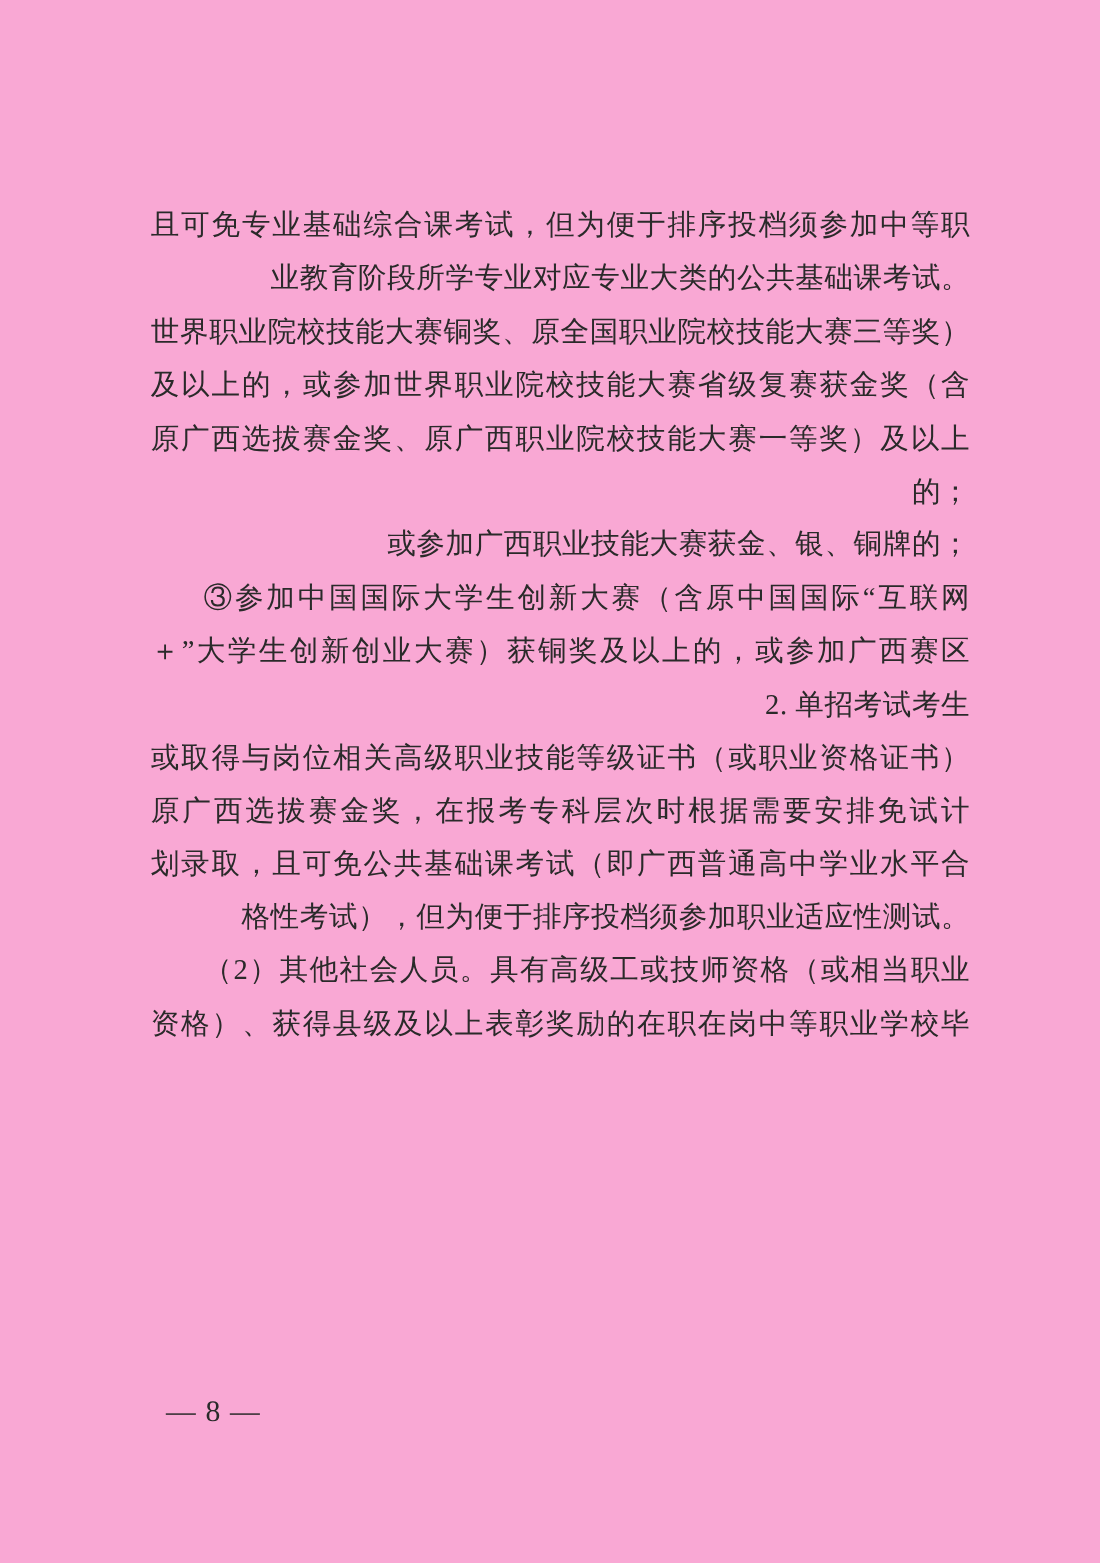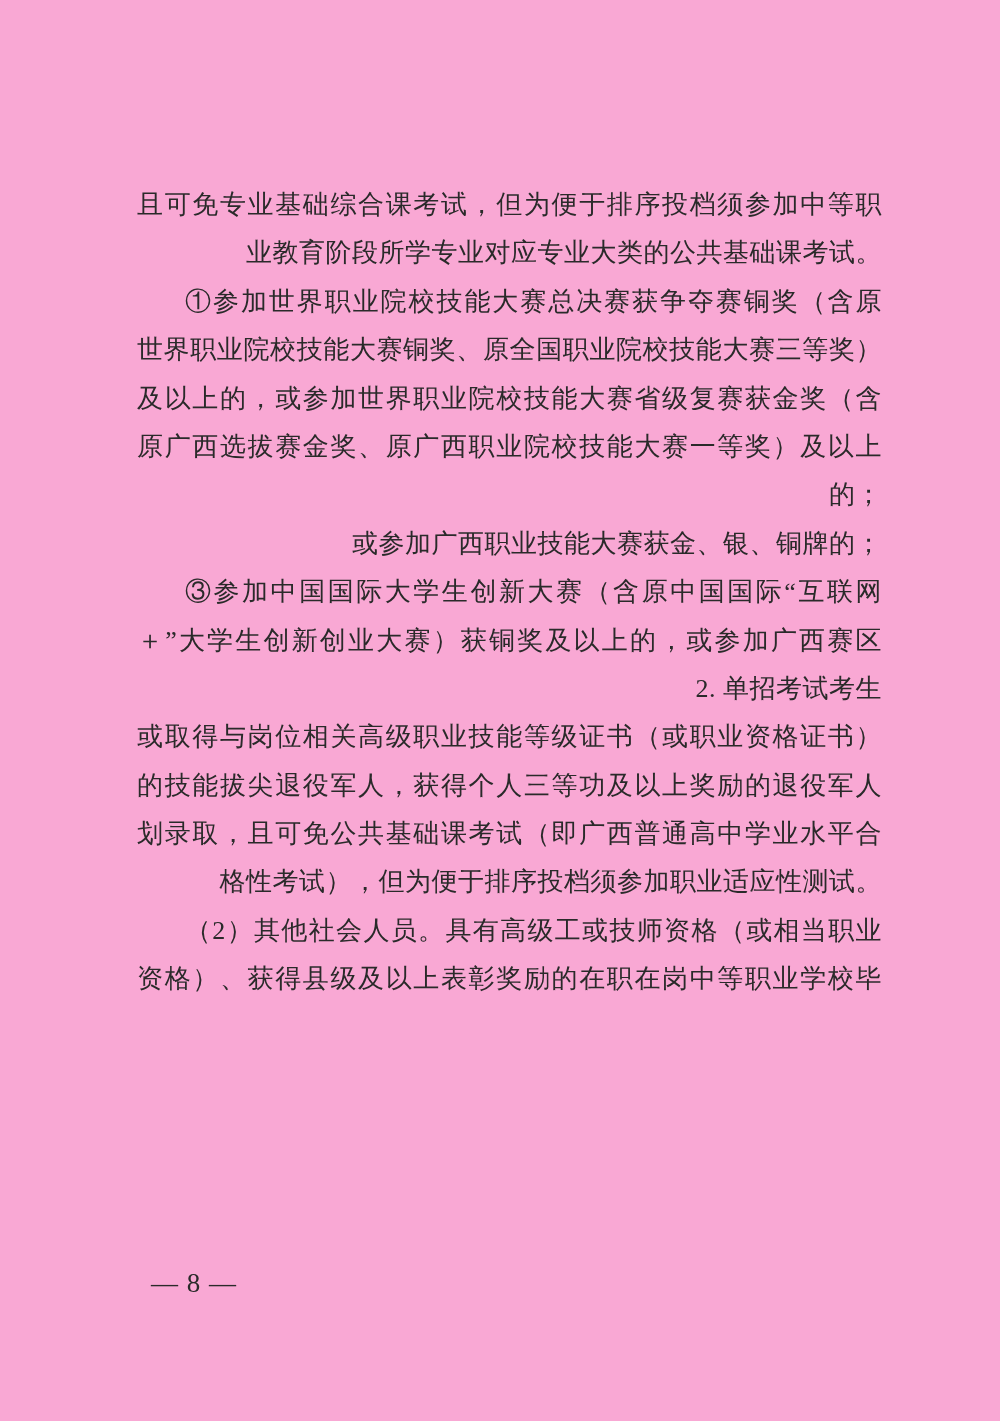--- a/index.html
+++ b/index.html
@@ -53,30 +53,29 @@
     font-family: "Liberation Serif", "DejaVu Serif", serif;
   }
 </style>
 </head>
 <body>
 
 <div class="page">
   <div class="doc-body" id="doc-body">
       <div class="line fill">且可免专业基础综合课考试，但为便于排序投档须参加中等职</div>
       <div class="line">业教育阶段所学专业对应专业大类的公共基础课考试。</div>
-      <div class="line fill indent">①参加世界职业院校技能大赛总决赛获争夺赛铜奖（含原</div>
       <div class="line fill">世界职业院校技能大赛铜奖、原全国职业院校技能大赛三等奖）</div>
       <div class="line fill">及以上的，或参加世界职业院校技能大赛省级复赛获金奖（含</div>
       <div class="line fill">原广西选拔赛金奖、原广西职业院校技能大赛一等奖）及以上</div>
       <div class="line">的；</div>
       <div class="line">或参加广西职业技能大赛获金、银、铜牌的；</div>
       <div class="line fill indent">③参加中国国际大学生创新大赛（含原中国国际“互联网</div>
       <div class="line fill">＋”大学生创新创业大赛）获铜奖及以上的，或参加广西赛区</div>
       <div class="line indent">2. 单招考试考生</div>
       <div class="line fill">或取得与岗位相关高级职业技能等级证书（或职业资格证书）</div>
-      <div class="line fill">的技能拔尖退役军人，获得个人三等功及以上奖励的退役军人</div>
+      <div class="line fill">原广西选拔赛金奖，在报考专科层次时根据需要安排免试计</div>
       <div class="line fill">划录取，且可免公共基础课考试（即广西普通高中学业水平合</div>
       <div class="line">格性考试），但为便于排序投档须参加职业适应性测试。</div>
       <div class="line fill indent">（2）其他社会人员。具有高级工或技师资格（或相当职业</div>
       <div class="line fill">资格）、获得县级及以上表彰奖励的在职在岗中等职业学校毕</div>
     </div>
   <div class="page-number">— 8 —</div>
 </div>
 
 </body></html>

